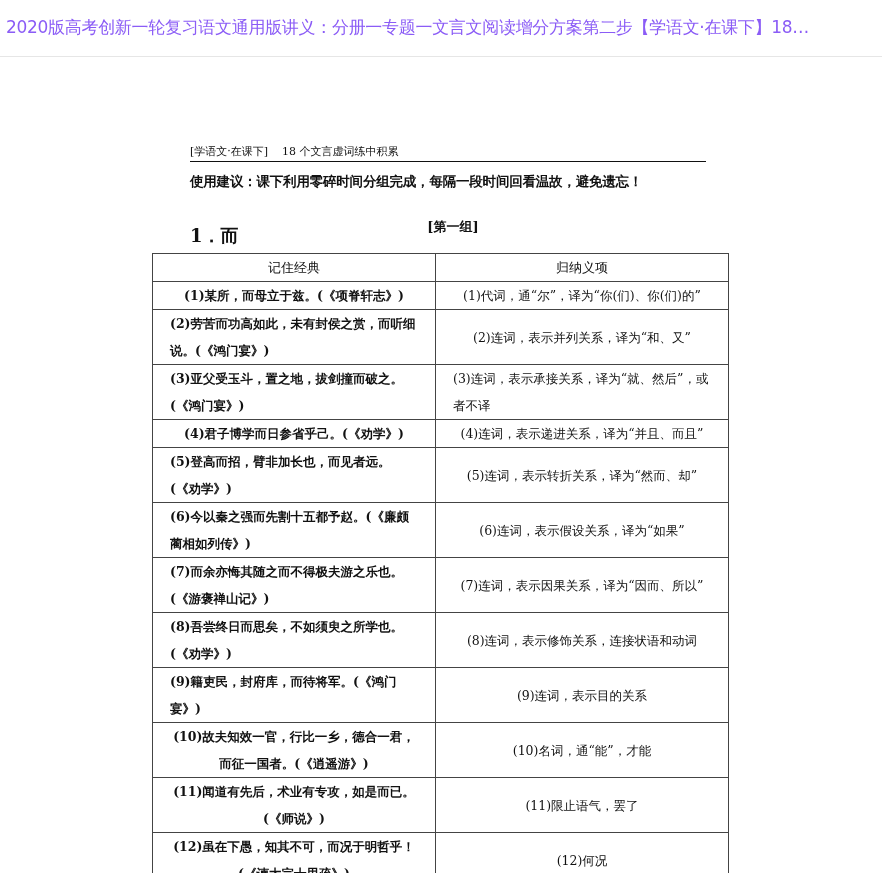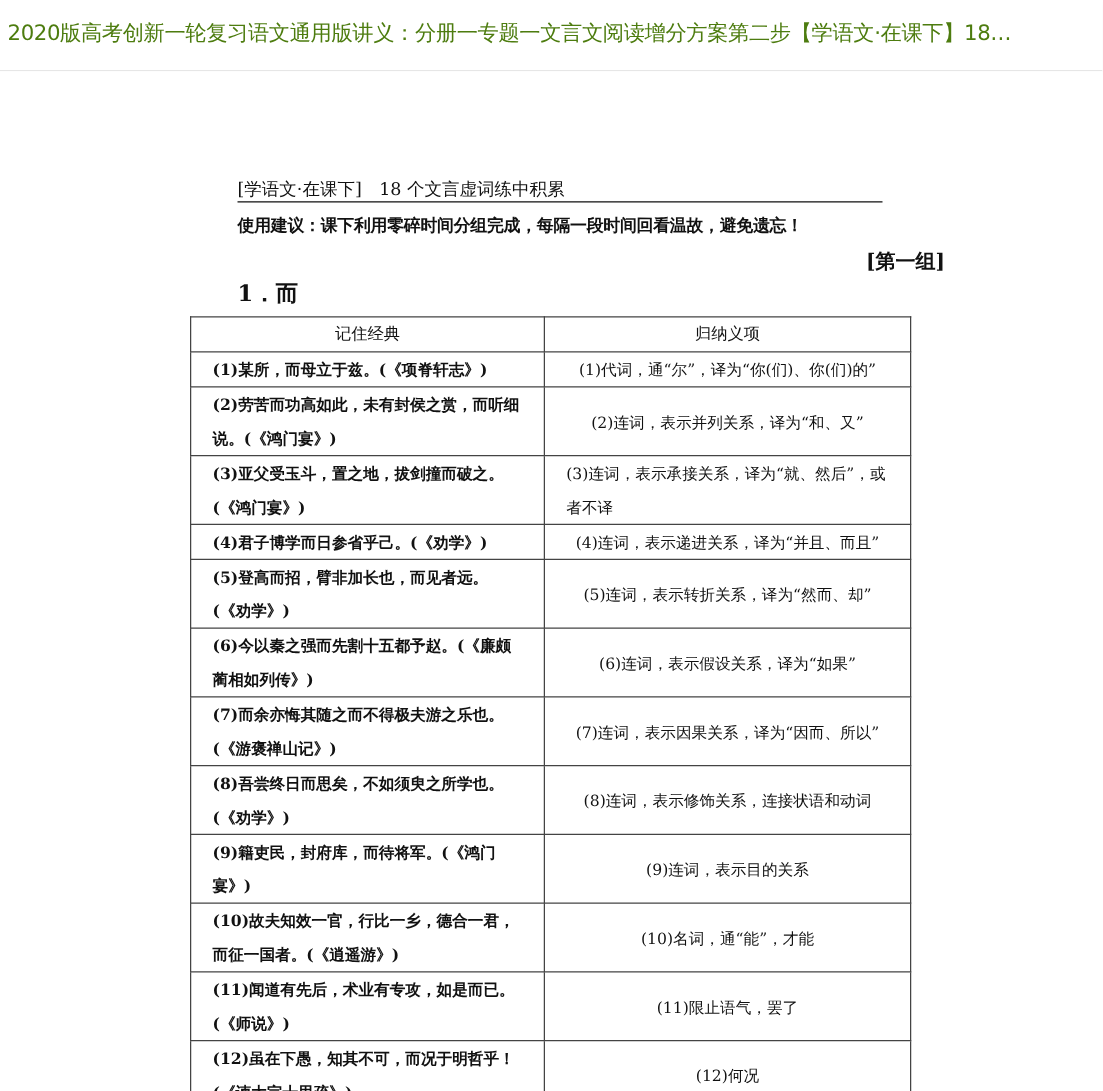--- a/index.html
+++ b/index.html
@@ -25,42 +25,42 @@
       box-shadow: 0 2px 3px rgba(0,0,0,0.03);
     }
     .doc-title {
       position: absolute;
       left: 6px;
       top: 15px;
       width: 870px;
       font-family: "DejaVu Sans", sans-serif;
       font-size: 17px;
       line-height: 24px;
-      color: #4d7c0f;
+      color: #8b5cf6;
       white-space: nowrap;
       overflow: hidden;
       text-overflow: ellipsis;
       letter-spacing: -0.3px;
     }
     .doc-body {
       position: absolute;
       left: 0; top: 57px;
       width: 882px;
       height: 816px;
       background: #fff;
     }
     .section-heading {
       position: absolute;
       left: 190px;
       top: 143px;
       width: 516px;
       height: 18px;
       border-bottom: 1px solid #111;
       font-family: "DejaVu Serif", serif;
-      font-size: 14px;
+      font-size: 11px;
       line-height: 18px;
       white-space: nowrap;
     }
     .section-heading .bracket-tag {
       text-decoration: none;
     }
     .section-heading .gap { display: inline-block; width: 14px; }
     .usage-tip {
       position: absolute;
       left: 190px;
@@ -69,24 +69,24 @@
       font-size: 13.5px;
       font-weight: bold;
       line-height: 22px;
       white-space: nowrap;
       letter-spacing: -0.2px;
     }
     .group-title {
       position: absolute;
       left: 150px;
       width: 606px;
-      top: 198px;
-      text-align: right;
-      font-family: "DejaVu Serif", serif;
-      font-size: 16px;
+      top: 216px;
+      text-align: center;
+      font-family: "DejaVu Serif", serif;
+      font-size: 13px;
       font-weight: bold;
       line-height: 22px;
     }
     .word-title {
       position: absolute;
       left: 190px;
       top: 225px;
       font-family: "DejaVu Serif", serif;
       font-size: 18px;
       font-weight: bold;
@@ -112,21 +112,21 @@
       line-height: 27px;
       overflow: hidden;
     }
     .entries-table th {
       font-weight: normal;
       height: 26px;
       text-align: center;
       font-size: 13px;
     }
     .entries-table td.left { text-align: left; }
-    .entries-table td.center { }
+    .entries-table td.center { text-align: center; }
     .entries-table td.right-col { text-align: center; }
     .entries-table td.right-col.left { text-align: left; margin-left: 43px; }
     .entries-table td.right-col .rtext { font-weight: normal; font-family: "DejaVu Serif", serif; }
     .row-h1 td { height: 27px; }
     .row-h2 td { height: 54px; }
   </style>
 </head>
 <body>
 
 <div class="page-header">

